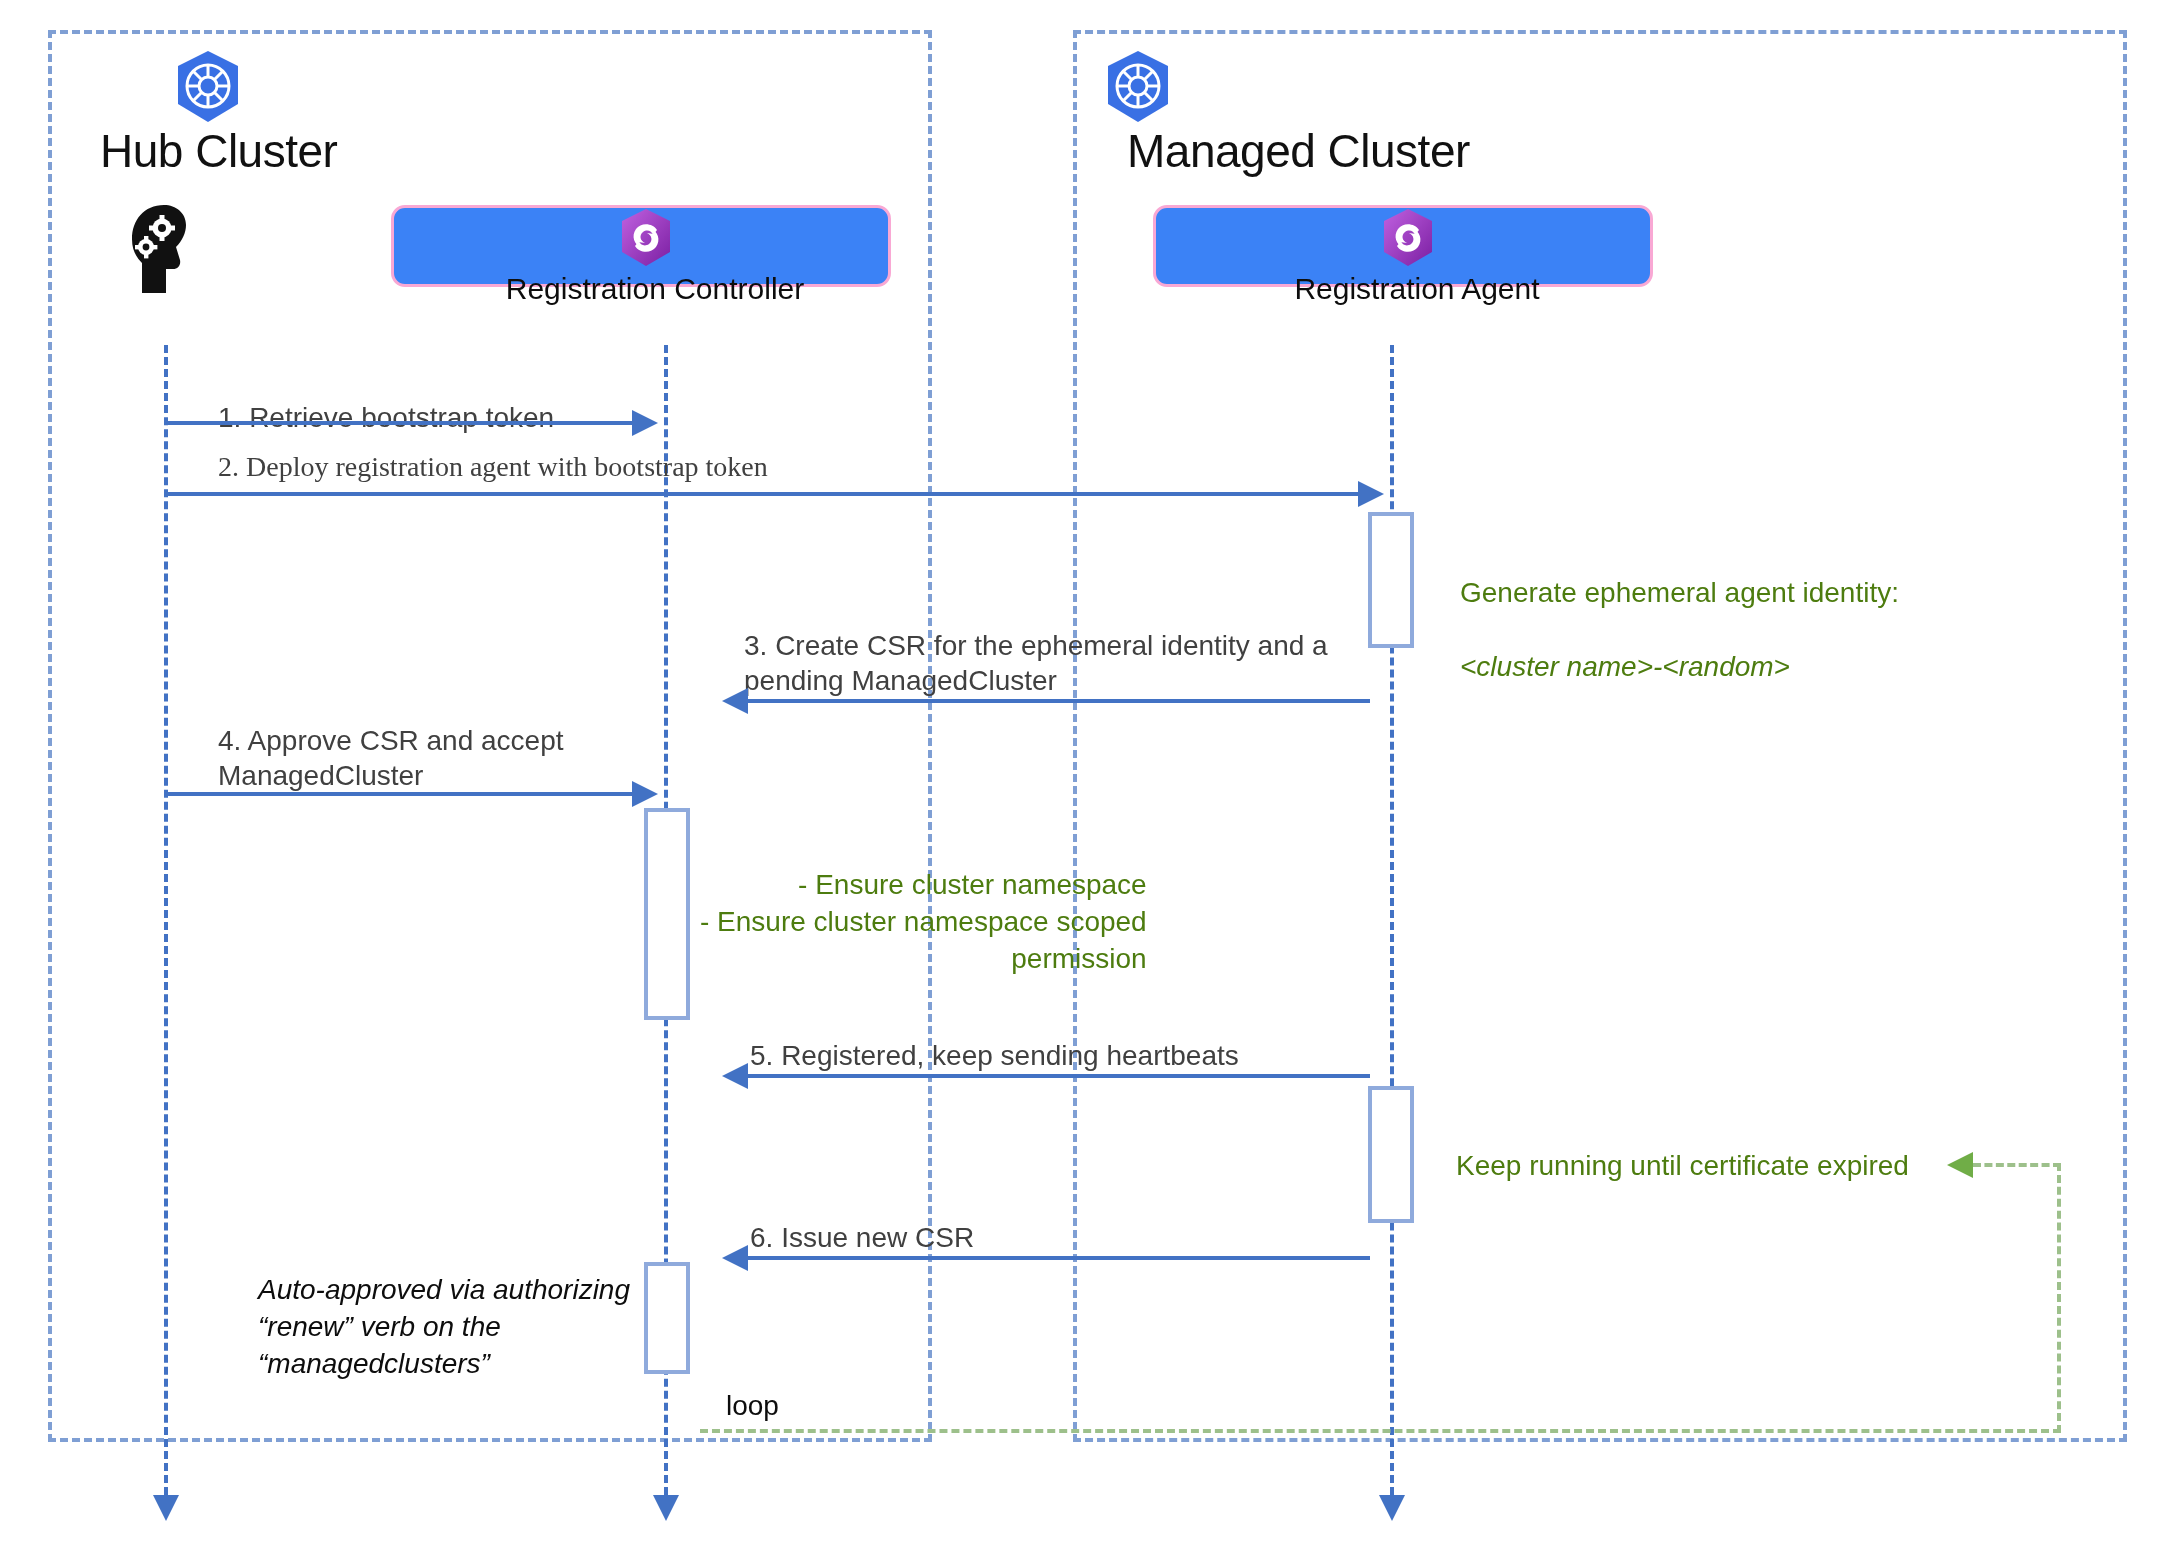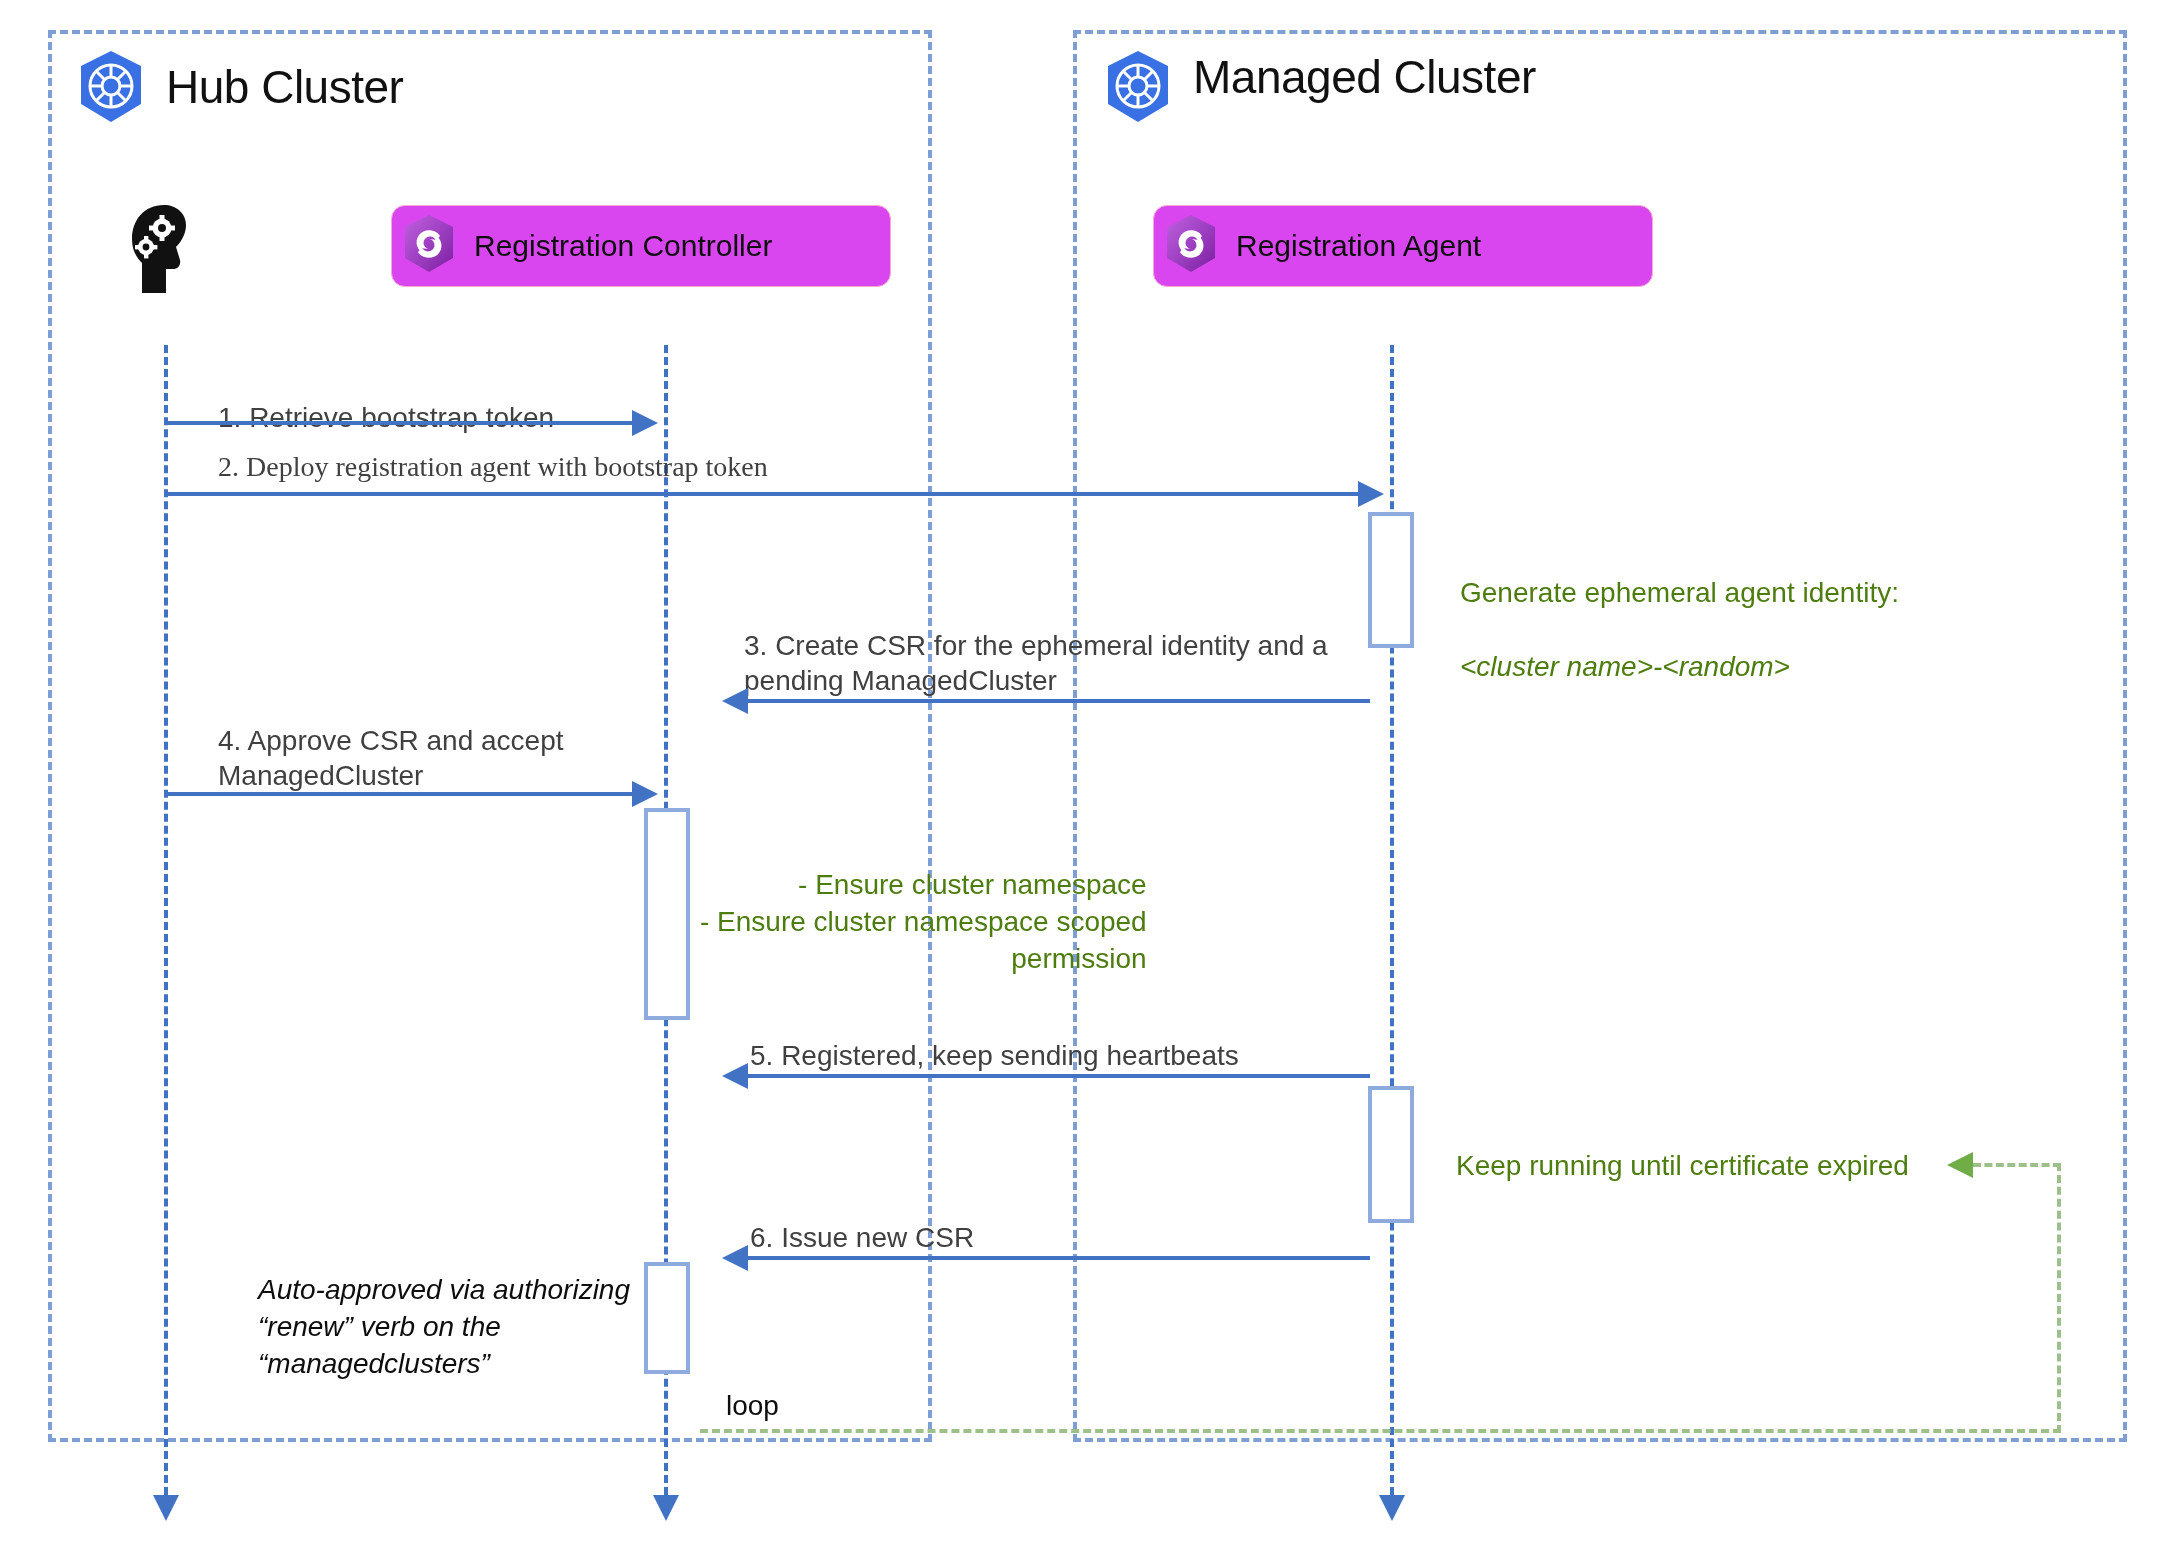--- a/index.html
+++ b/index.html
@@ -12,21 +12,21 @@
     font-family: "Liberation Sans", "DejaVu Sans", sans-serif;
     color: #000000;
   }
   #canvas {
     position: relative;
     width: 2182px;
     height: 1564px;
     background: #ffffff;
     overflow: hidden;
   }
-  .abs { position: absolute; }
+  .abs { position: absolute; flex-direction: column; }
 
   
   .boundary {
     border: 4px dashed #7f9fd4;
     box-sizing: border-box;
     background: transparent;
   }
 
   
   .cluster-title {
@@ -36,23 +36,23 @@
     letter-spacing: -0.5px;
     white-space: nowrap;
   }
 
   
   .k8s-icon { display: block; }
 
   
   .participant {
     box-sizing: border-box;
-    border: 1px solid #f9a8d4;
+    border: 3px solid #f9a8d4;
     border-radius: 14px;
-    background: #d946ef;
+    background: #3b82f6;
     display: flex;
     align-items: center;
     padding-left: 10px;
   }
   .participant .plabel {
     font-size: 30px;
     color: #0d0d0d;
     white-space: nowrap;
     margin-left: 18px;
   }

